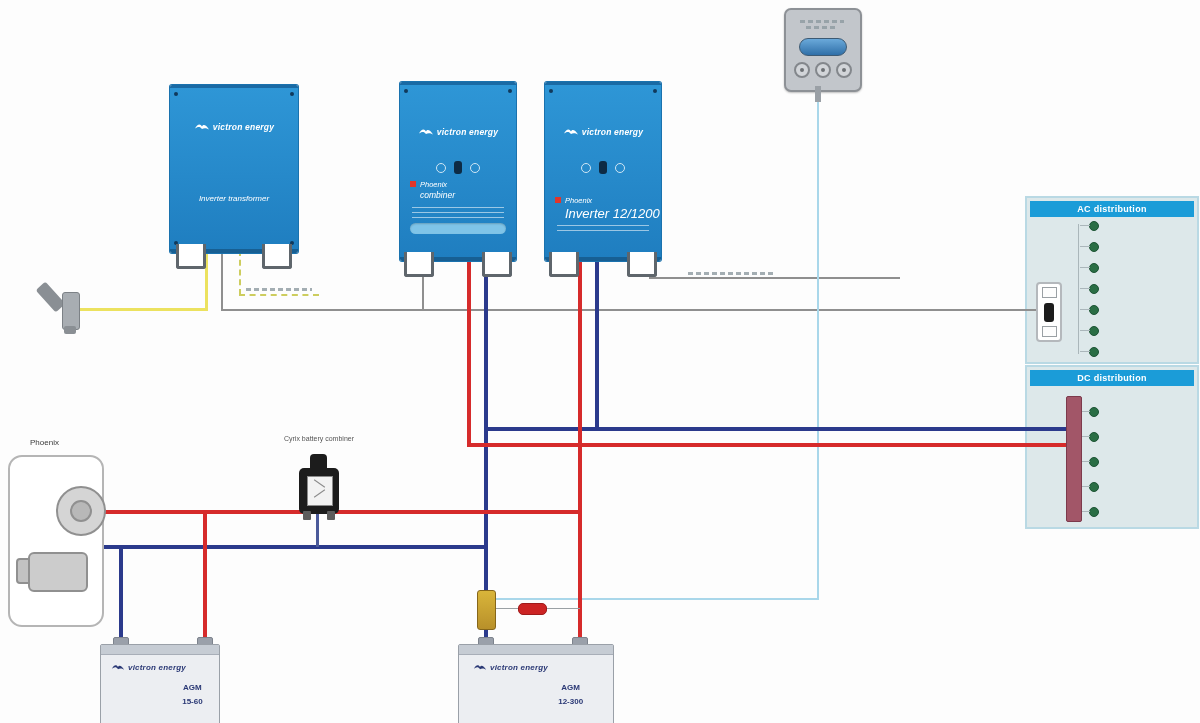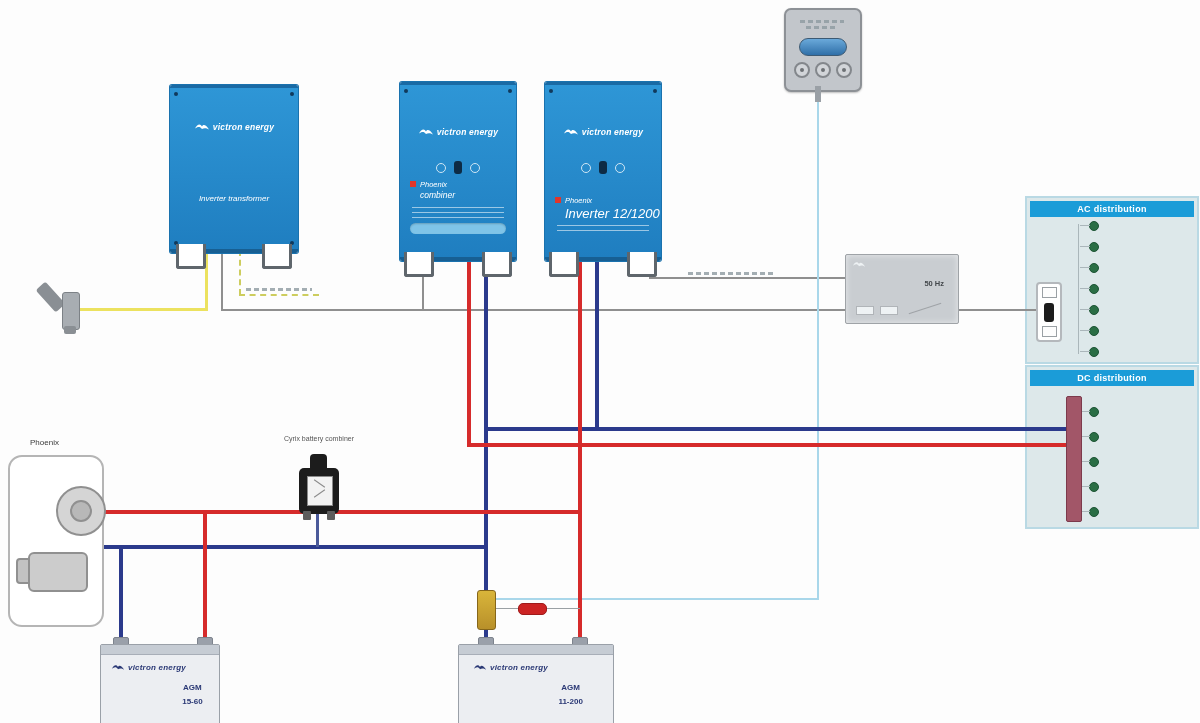--- a/index.html
+++ b/index.html
@@ -213,29 +213,20 @@
   <div class="bmv" style="left:784px;top:8px;width:74px;height:80px;">
     <div class="smudge" style="left:14px;top:10px;width:44px;"></div>
     <div class="smudge" style="left:20px;top:16px;width:32px;"></div>
     <div class="disp"></div>
     <div class="knob" style="left:8px;top:52px;"></div>
     <div class="knob" style="left:29px;top:52px;"></div>
     <div class="knob" style="left:50px;top:52px;"></div>
   </div>
   <div class="abs" style="left:815px;top:86px;width:6px;height:16px;background:#9aa0a6;"></div>
 
-  <div class="graybox" style="left:845px;top:254px;width:112px;height:68px;">
-    <svg width="14" height="8" viewBox="0 0 32 18" style="position:absolute;left:6px;top:5px;">
-        <path d="M2 13 C7 3 13 3 16 9 C18 4 24 5 30 15 C24 11 19 12 16 14 C12 8 7 9 2 13 Z" fill="#eef2f4"></path>
-      </svg>
-    <div class="label-sm" style="right:14px;top:24px;font-weight:bold;color:#44484c;">50 Hz</div>
-    <div class="abs" style="left:10px;bottom:8px;width:16px;height:7px;background:#eef2f4;border:1px solid #b0b4b8;"></div>
-    <div class="abs" style="left:34px;bottom:8px;width:16px;height:7px;background:#eef2f4;border:1px solid #b0b4b8;"></div>
-    <div class="abs" style="left:62px;bottom:14px;width:34px;height:1px;background:#9fa3a7;transform:rotate(-18deg);"></div>
-  </div>
 
   <div class="abs" style="left:40px;top:278px;width:50px;height:58px;">
     <div class="plug-head" style="left:4px;top:4px;width:13px;height:30px;"></div>
     <div class="plug-body" style="left:22px;top:14px;width:16px;height:36px;"></div>
     <div class="abs" style="left:24px;top:48px;width:12px;height:8px;background:#8a8f94;border-radius:2px;"></div>
   </div>
 
   <div class="label-sm" style="left:30px;top:438px;font-size:8px;">Phoenix</div>
   <div class="engine-outline" style="left:8px;top:455px;width:92px;height:168px;"></div>
   <div class="mech" style="left:56px;top:486px;width:46px;height:46px;border-radius:50%;"></div>
@@ -273,16 +264,16 @@
   <div class="bat-cap" style="left:572px;top:637px;"></div>
   <div class="battery" style="left:458px;top:644px;width:154px;height:79px;">
     <div class="bat-top"></div>
     <div class="logo bat-logo" style="left:14px;top:18px;">
       <svg width="14" height="8" viewBox="0 0 32 18">
           <path d="M2 13 C7 3 13 3 16 9 C18 4 24 5 30 15 C24 11 19 12 16 14 C12 8 7 9 2 13 Z" fill="#2a3875"></path>
         </svg>
       <span class="brandtext">victron energy</span>
     </div>
     <div class="bat-text" style="left:50%;top:38px;width:45%;">AGM</div>
-    <div class="bat-text" style="left:50%;top:52px;width:45%;">11-200</div>
+    <div class="bat-text" style="left:50%;top:52px;width:45%;">12-300</div>
   </div>
 
 </div>
 
 </body></html>

